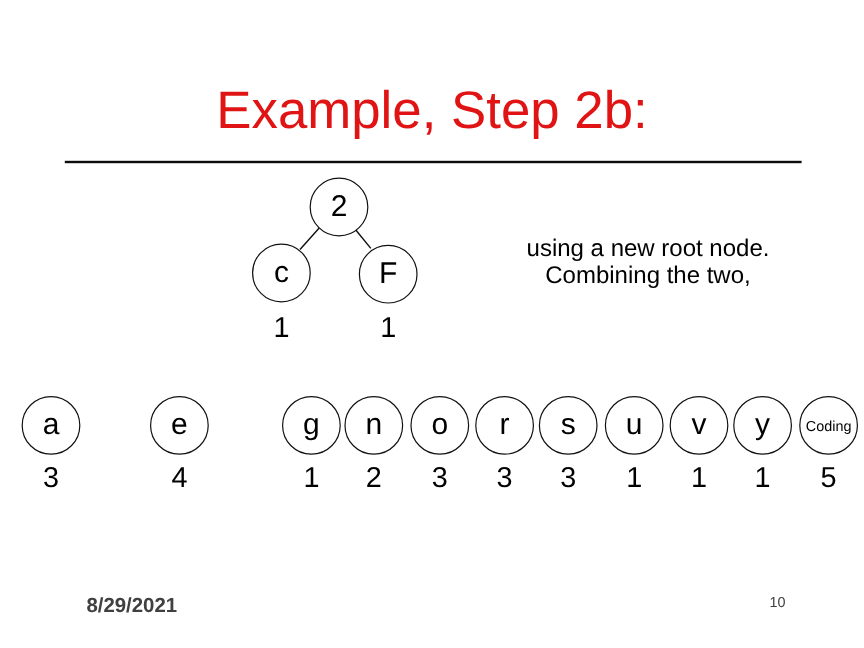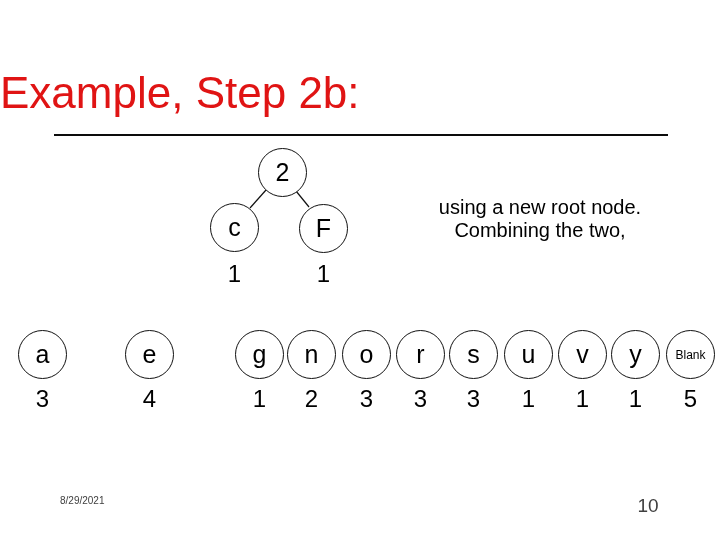--- a/index.html
+++ b/index.html
@@ -9,20 +9,21 @@
     height: 540px;
     background: #ffffff;
     font-family: "Liberation Sans", sans-serif;
     overflow: hidden;
   }
   .title {
     position: absolute;
     top: 68px;
     left: 0;
     width: 720px;
+    text-align: center;
     font-size: 44px;
     color: #e01414;
     letter-spacing: 0px;
     white-space: nowrap;
   }
   .rule {
     position: absolute;
     left: 54px;
     top: 134px;
     width: 614px;
@@ -64,42 +65,43 @@
     left: 424px;
     top: 196px;
     width: 232px;
     text-align: center;
     font-size: 20px;
     line-height: 23px;
     color: #000;
   }
   .footer-date {
     position: absolute;
-    left: 60px;
+    left: 72px;
     top: 495px;
-    font-size: 10px;
+    font-size: 17px;
     color: #404040;
+    font-weight: bold;
   }
   .footer-center {
     position: absolute;
     left: 261px;
     top: 494px;
     width: 200px;
     text-align: center;
     font-size: 15px;
     line-height: 18px;
     color: #404040;
   }
   .footer-page {
     position: absolute;
     left: 628px;
     top: 495px;
     width: 40px;
     text-align: center;
-    font-size: 19px;
+    font-size: 12px;
     color: #404040;
   }
 </style>
 </head>
 <body>
 
 <div class="slide">
 
   <div class="title">Example, Step 2b:</div>
 
@@ -151,21 +153,21 @@
   <div class="node leaf" style="left:504px">
       <span>u</span>
     </div>
   <div class="node leaf" style="left:558px">
       <span>v</span>
     </div>
   <div class="node leaf" style="left:611px">
       <span>y</span>
     </div>
   <div class="node leaf small" style="left:666px">
-      <span>Blank</span>
+      <span>Coding</span>
     </div>
 
   <div class="value" style="left:18px">3</div>
   <div class="value" style="left:125px">4</div>
   <div class="value" style="left:235px">1</div>
   <div class="value" style="left:287px">2</div>
   <div class="value" style="left:342px">3</div>
   <div class="value" style="left:396px">3</div>
   <div class="value" style="left:449px">3</div>
   <div class="value" style="left:504px">1</div>

